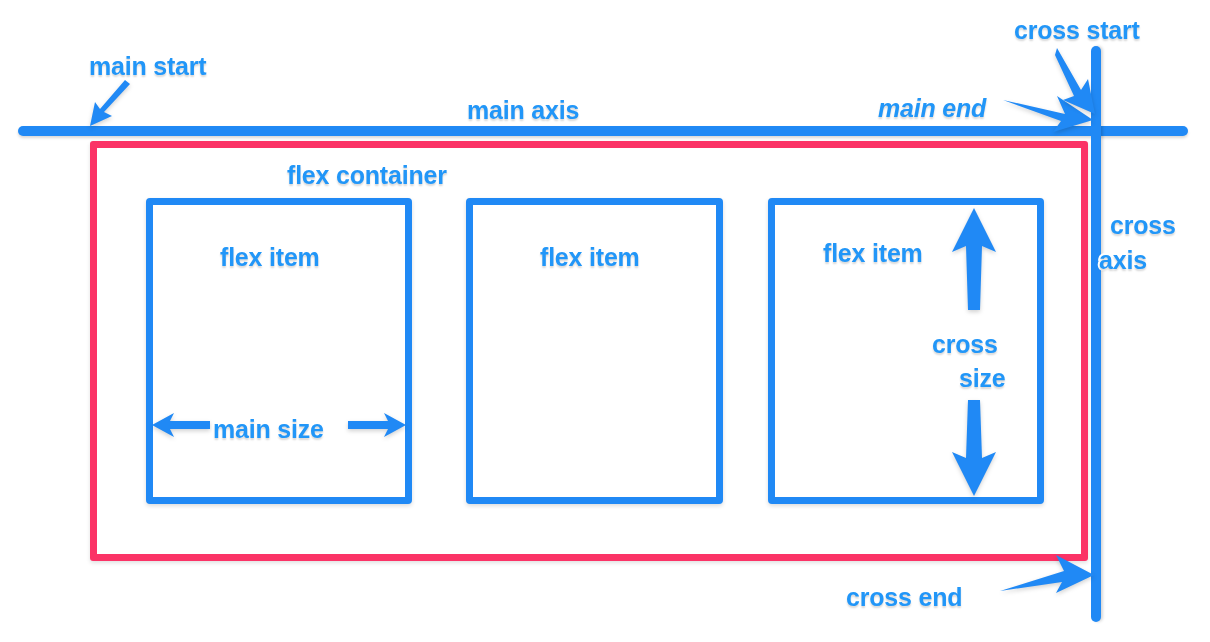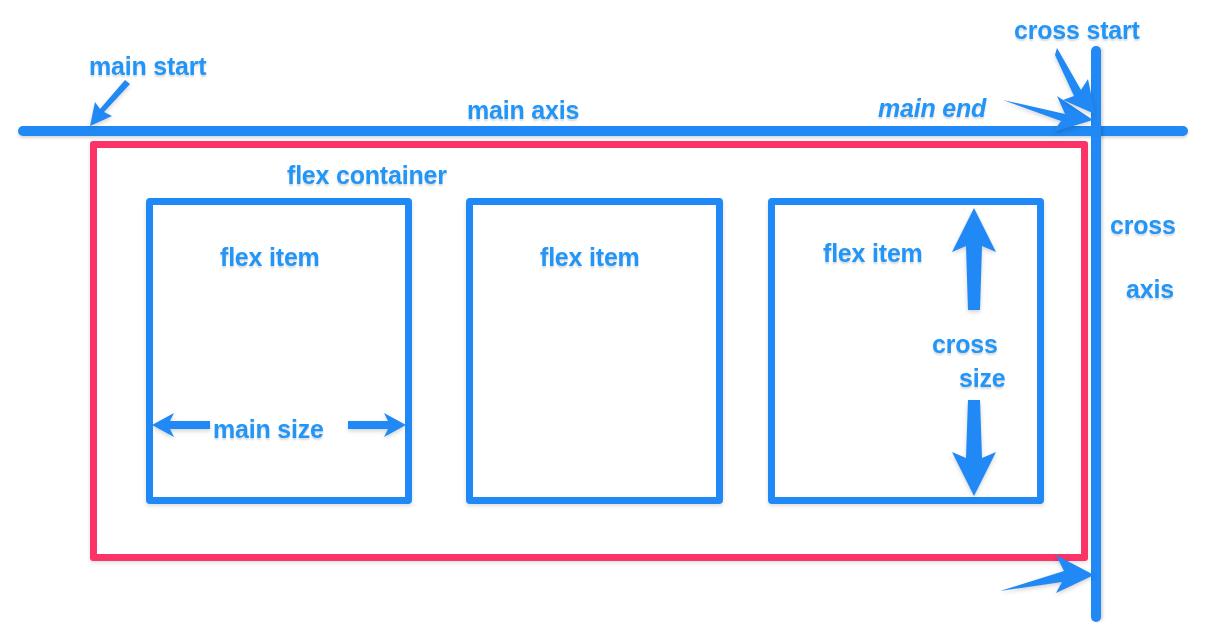--- a/index.html
+++ b/index.html
@@ -127,22 +127,23 @@
   <div class="lbl" style="left:467px; top:96px;">main axis</div>
 
   <div class="lbl" style="left:89px; top:52px;">main start</div>
 
   <div class="lbl" style="left:878px; top:94px;font-style:italic;">main end</div>
 
   <div class="lbl" style="left:974px; top:16px;margin-left:40px;">cross start</div>
 
   <div class="lbl" style="left:1110px; top:211px;">cross</div>
 
-  <div class="lbl" style="left:1126px; top:246px;margin-top:29px;">axis</div>
+  <div class="lbl" style="left:1099px; top:246px;">axis</div>
 
+  <div class="lbl" style="left:846px; top:583px;">cross end</div>
 
   <div class="lbl" style="left:287px; top:161px;">flex container</div>
 
   <div class="lbl" style="left:220px; top:243px;">flex item</div>
 
   <div class="lbl" style="left:213px; top:415px;">main size</div>
 
   <div class="lbl" style="left:540px; top:243px;">flex item</div>
 
   <div class="lbl" style="left:823px; top:239px;">flex item</div>

